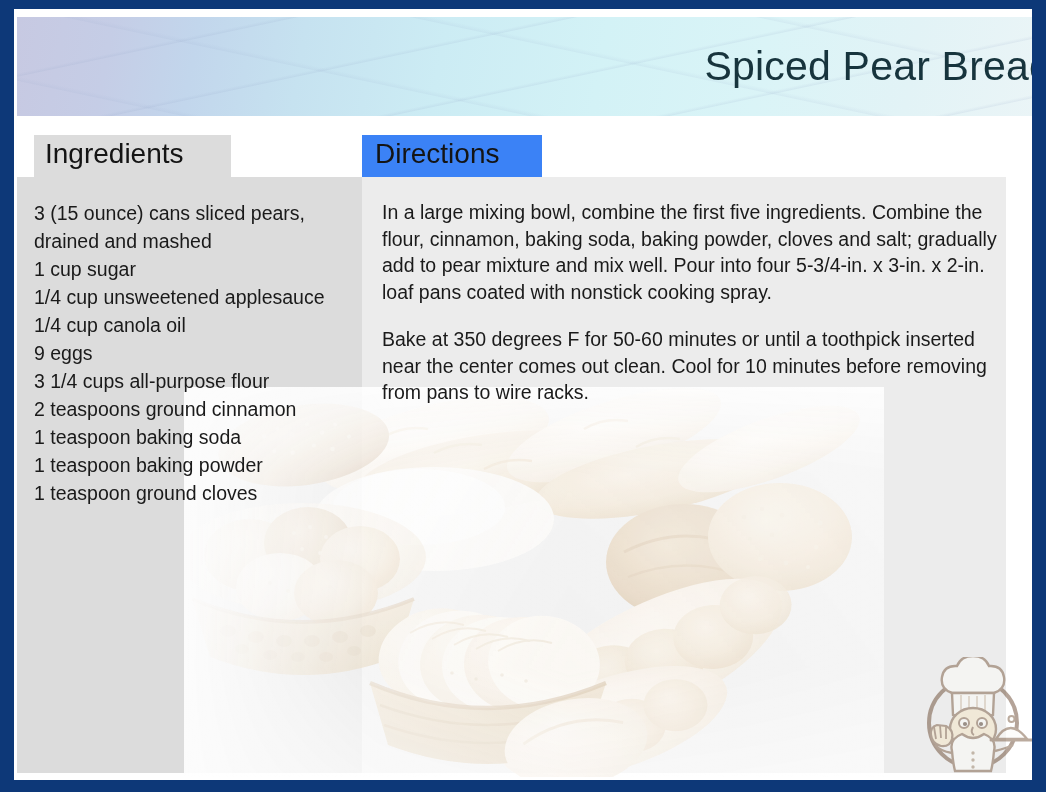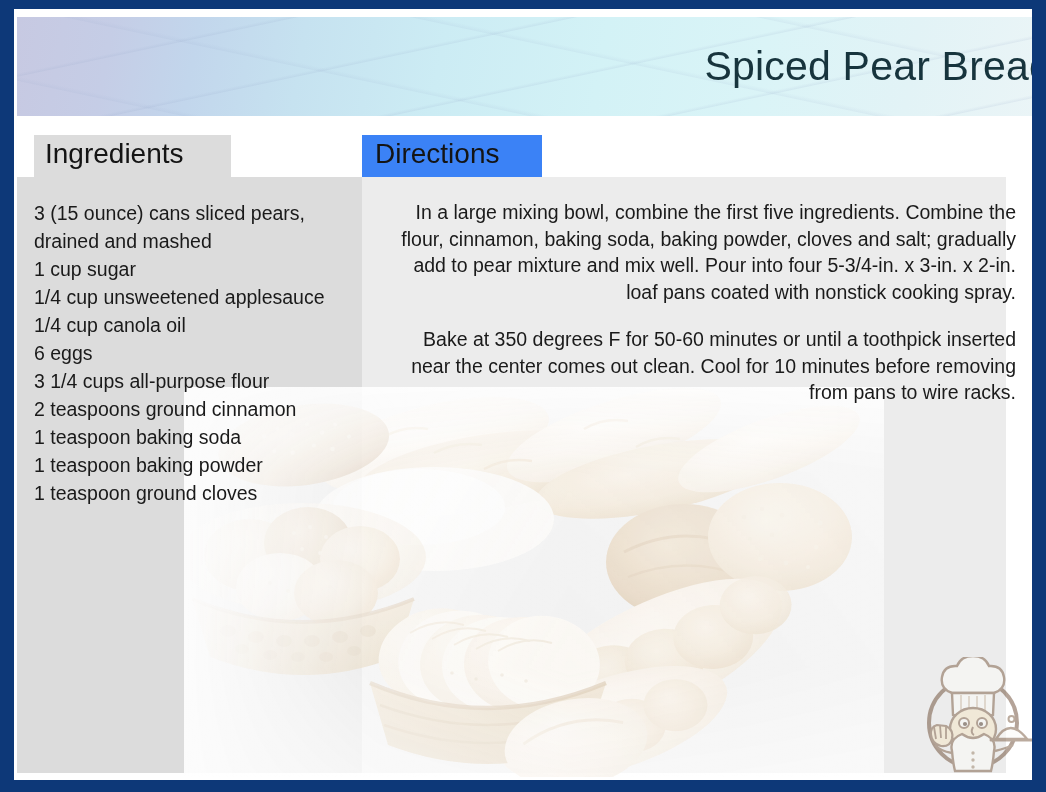--- a/index.html
+++ b/index.html
@@ -161,21 +161,20 @@
     position: absolute;
     left: 368px;
     top: 190px;
     width: 634px;
     font-size: 19.5px;
     line-height: 26.5px;
     color: #1a1a1a;
   }
   .directions-body p {
     margin: 0 0 21px 0;
-    text-align: right;
   }
   .directions-body p:last-child { margin-bottom: 0; }
 
   
   .chef-logo {
     position: absolute;
     left: 898px;
     top: 648px;
     width: 122px;
     height: 122px;
@@ -402,21 +401,21 @@
     </div>
     <div class="tab tab-directions">
       <div class="tab-label">Directions</div>
     </div>
 
     <div class="ingredients-list">
       <div class="line wrap">3 (15 ounce) cans sliced pears, drained and mashed</div>
       <div class="line">1 cup sugar</div>
       <div class="line">1/4 cup unsweetened applesauce</div>
       <div class="line">1/4 cup canola oil</div>
-      <div class="line">6 eggs</div>
+      <div class="line">9 eggs</div>
       <div class="line">3 1/4 cups all-purpose flour</div>
       <div class="line">2 teaspoons ground cinnamon</div>
       <div class="line">1 teaspoon baking soda</div>
       <div class="line">1 teaspoon baking powder</div>
       <div class="line">1 teaspoon ground cloves</div>
     </div>
 
     <div class="directions-body">
       <p>In a large mixing bowl, combine the first five ingredients. Combine the flour, cinnamon, baking soda, baking powder, cloves and salt; gradually add to pear mixture and mix well. Pour into four 5-3/4-in. x 3-in. x 2-in. loaf pans coated with nonstick cooking spray.</p>
       <p>Bake at 350 degrees F for 50-60 minutes or until a toothpick inserted near the center comes out clean. Cool for 10 minutes before removing from pans to wire racks.</p>

